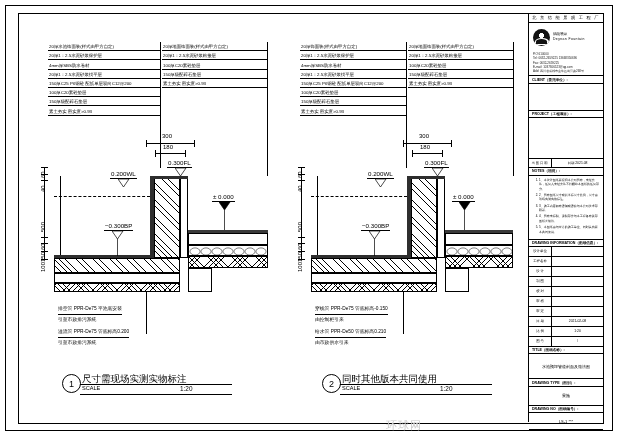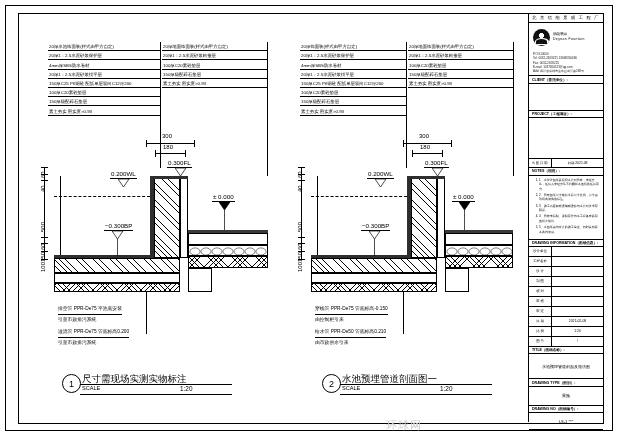--- a/index.html
+++ b/index.html
@@ -363,21 +363,21 @@
     <div class="pnote" style="left:315px;top:328px;">
       <span class="u">给水管 PPR-De50 管底标高0.210</span>
     </div>
     <div class="pnote" style="left:315px;top:339px;">
       <span>由市政供水引来</span>
     </div>
     <div class="leadline" style="left:403px;top:292px;height:42px;"></div>
 
     <div class="dtitle" style="left:322px;top:374px;">
       <div class="circ">2</div>
-      <div class="name">水池预埋管道剖面图一</div>
+      <div class="name">同时其他版本共同使用</div>
       <div class="ul1"></div>
       <div class="sc">SCALE</div>
       <div class="scv">1:20</div>
       <div class="ul2"></div>
     </div>
   </div>
 
   <div id="tb">
     <div class="sec co-head">北 京 德 能 景 观 工 程 厂</div>
 

